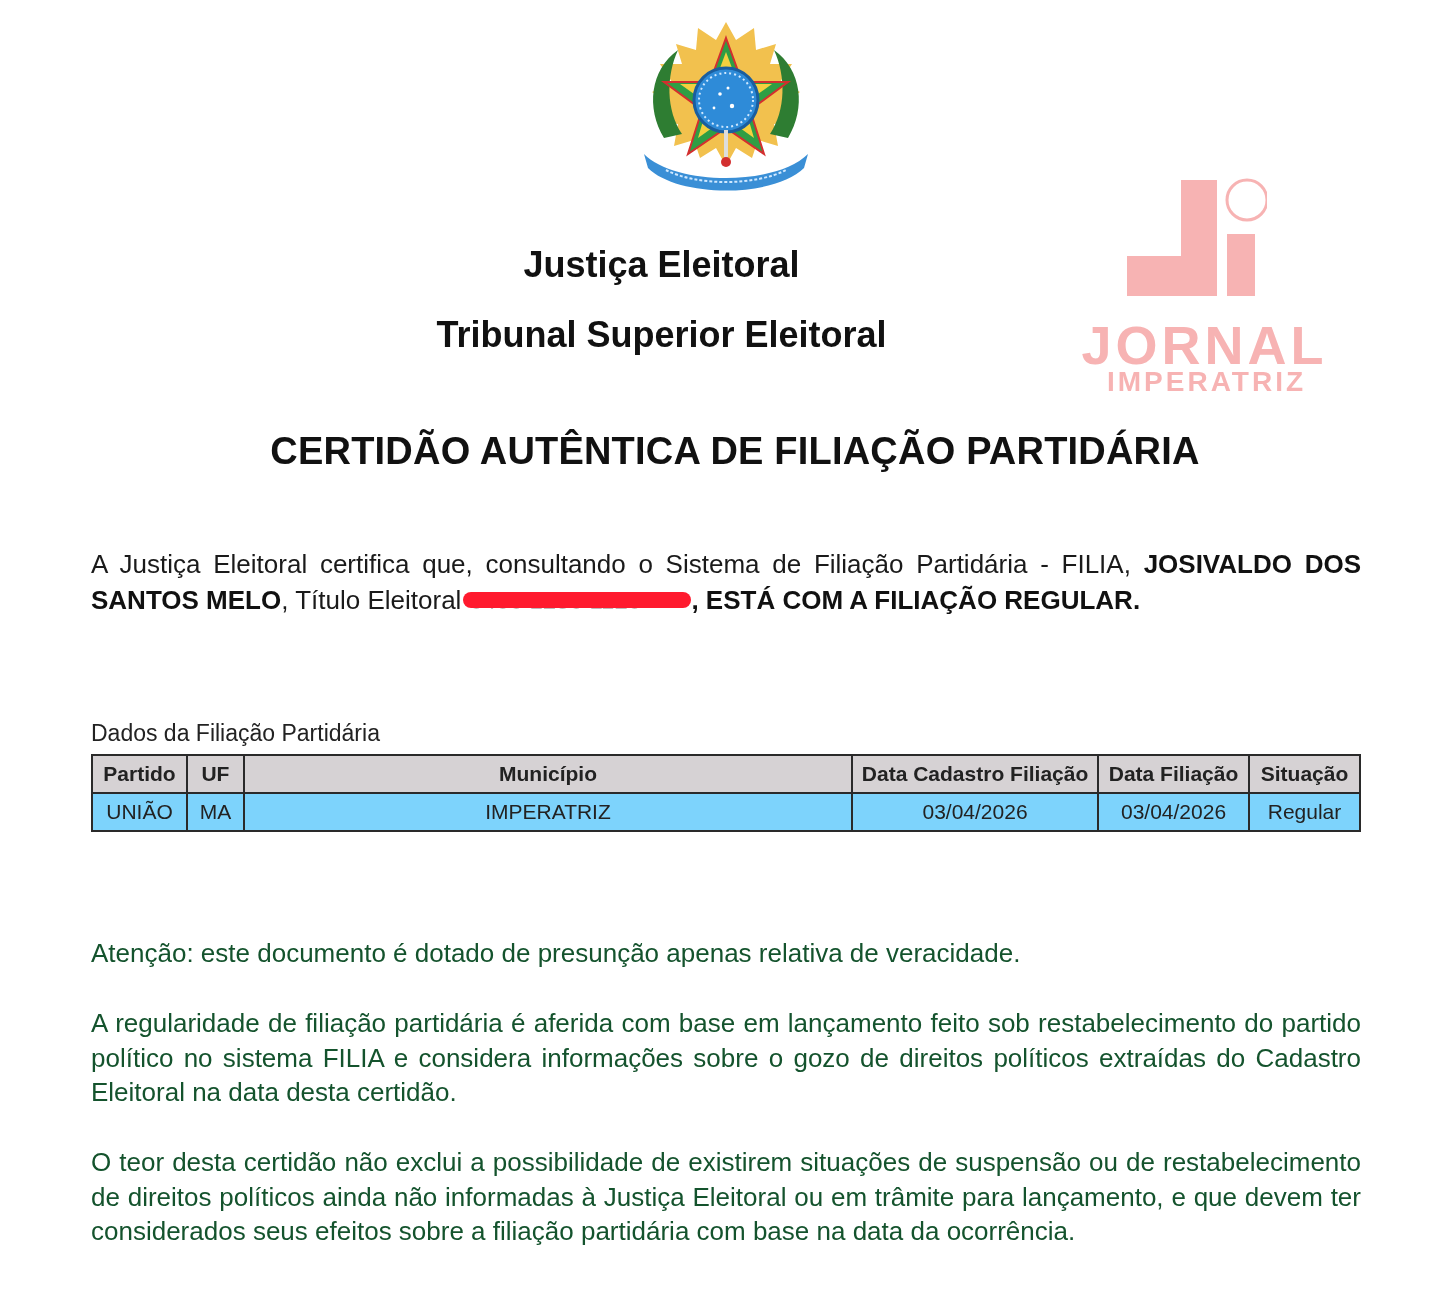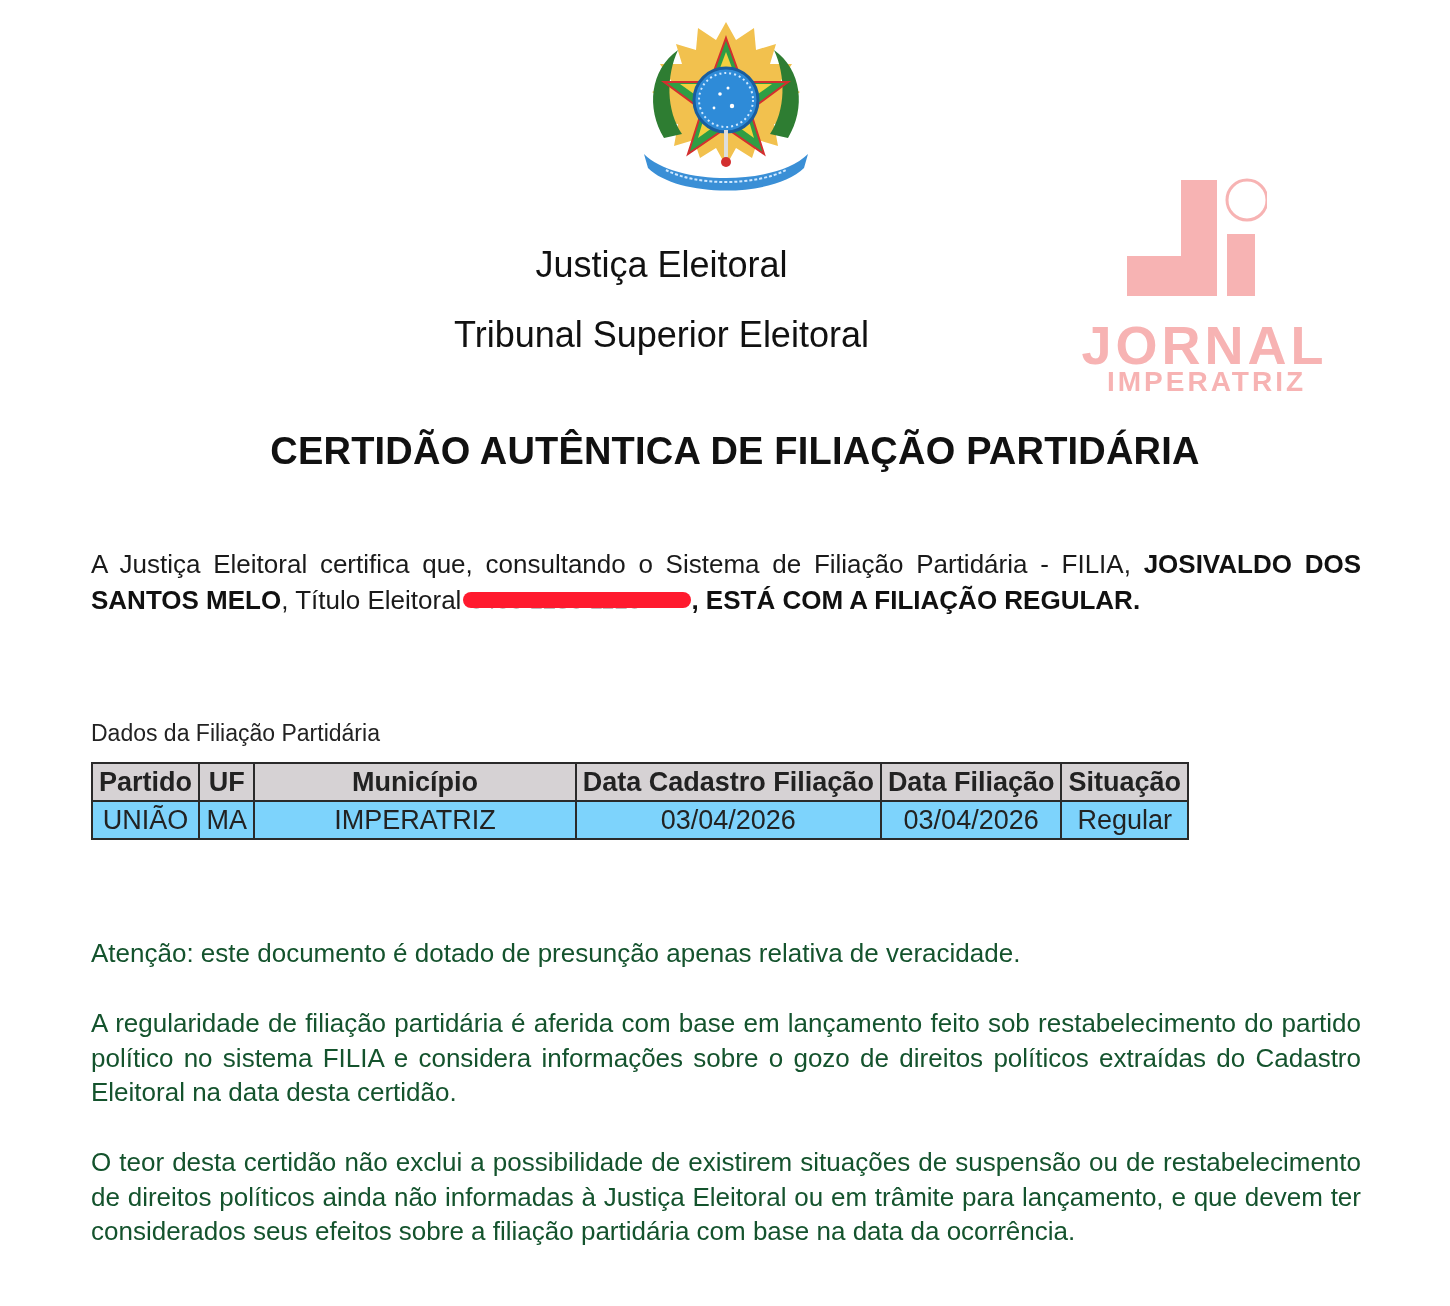--- a/index.html
+++ b/index.html
@@ -21,21 +21,21 @@
       font-weight: bold; font-size: 54px; letter-spacing: 4px; line-height: 50px;
       color: #f7b3b3;
     }
     .wm-line2 {
       position: absolute; left: 2px; top: 190px; width: 265px; text-align: center;
       font-weight: bold; font-size: 28px; letter-spacing: 3px; line-height: 28px;
       color: #f7b3b3;
     }
     .header1, .header2 {
       position: absolute; left: 0; width: 1323px; text-align: center;
-      font-size: 36px; font-weight: normal; color: #111;
+      font-size: 36px; font-weight: bold; color: #111;
     }
     .header1 { top: 244px; }
     .header2 { top: 314px; }
     .doc-title {
       position: absolute; left: 13px; width: 1444px; top: 430px; text-align: center;
       font-size: 38px; font-weight: bold; color: #111; letter-spacing: 0.2px;
     }
     .cert-para {
       position: absolute; left: 91px; top: 546px; width: 1270px;
       font-size: 26px; line-height: 36px; color: #1a1a1a; text-align: justify;
@@ -47,22 +47,22 @@
     }
     .redact .num { position: absolute; left: 6px; top: -6px; color: #bbb; font-size: 24px; white-space: nowrap; }
     .redact .bar {
       position: absolute; left: 0; top: 3px; width: 228px; height: 16px;
       background: #ff1a2e; border-radius: 9px;
     }
     .table-caption {
       position: absolute; left: 91px; top: 720px; font-size: 23px; color: #222;
     }
     table.filia {
-      position: absolute; left: 91px; top: 754px; width: 1098px;
-      border-collapse: collapse; font-size: 27px; color: #222; margin-top: 8px;
+      position: absolute; left: 91px; top: 754px; width: 1270px;
+      border-collapse: collapse; font-size: 21px; color: #222;
     }
     table.filia th, table.filia td {
       border: 2.5px solid #2a2a2a; text-align: center; padding: 0 6px; height: 36px;
       white-space: nowrap;
     }
     table.filia th { background: #d6d2d4; font-weight: bold; }
     table.filia td { background: #7dd3fc; font-weight: normal; }
     .note {
       position: absolute; left: 91px; width: 1270px; font-size: 26px; line-height: 34.5px;
       color: #14532d; text-align: justify;

